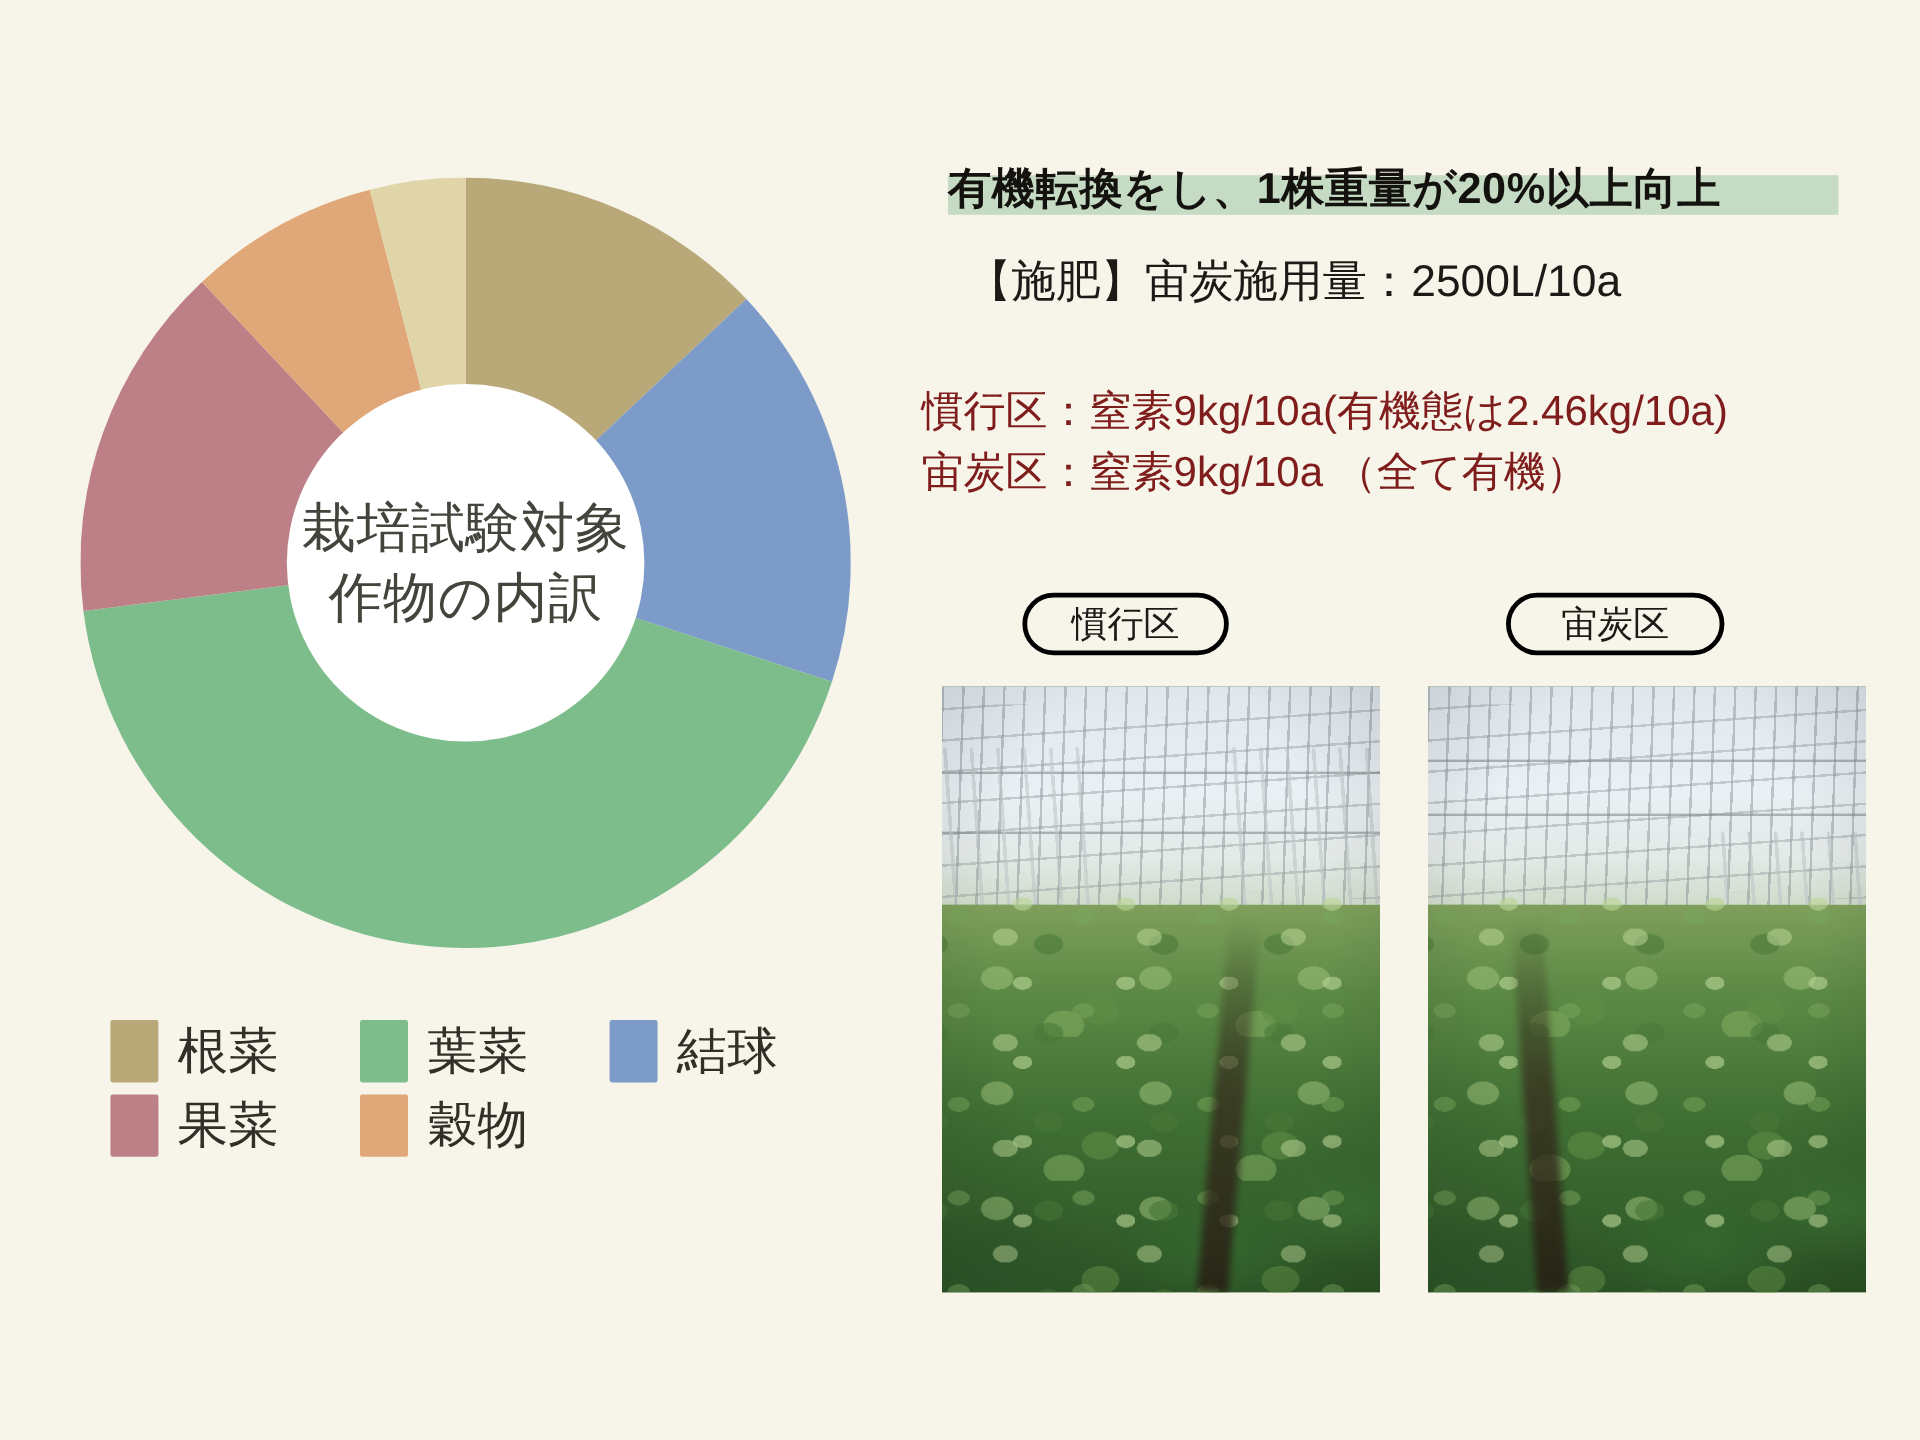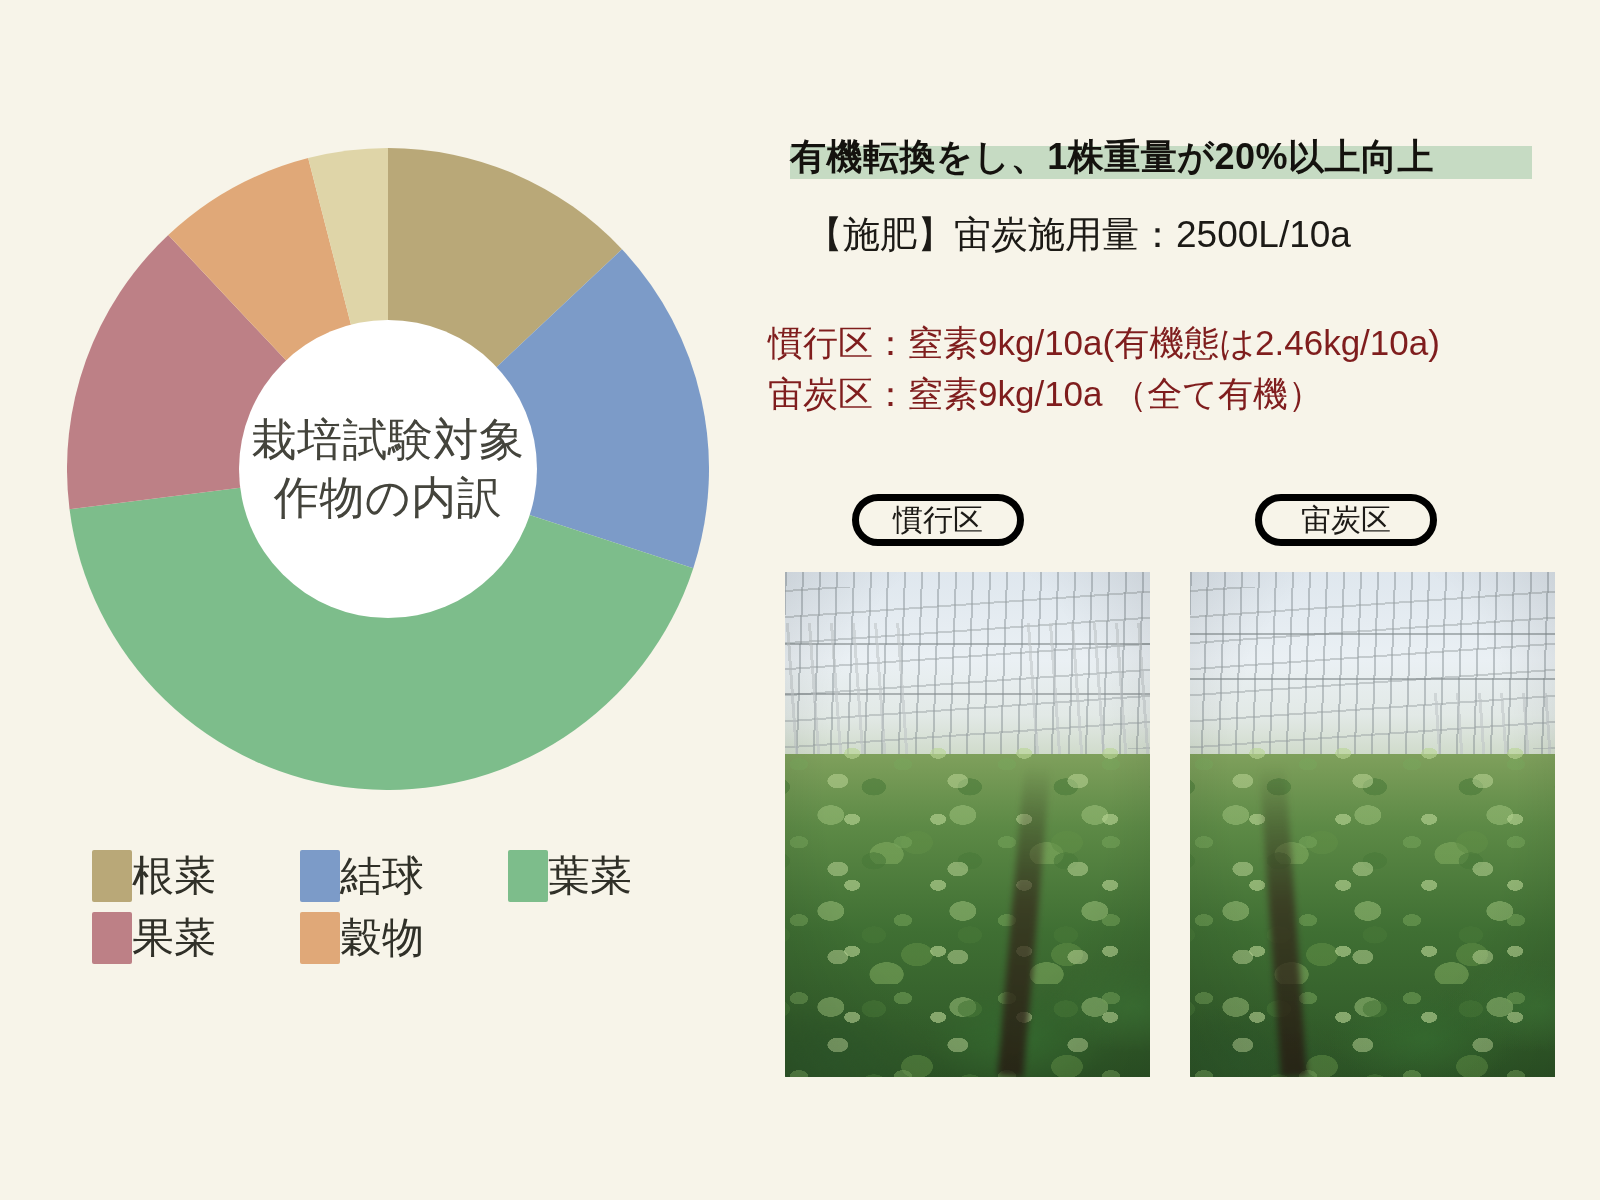--- a/index.html
+++ b/index.html
@@ -55,20 +55,21 @@
     top: 845px;
     width: 610px;
     display: grid;
     grid-template-columns: 208px 208px 200px;
     grid-auto-rows: 62px;
     row-gap: 0px;
   }
   .legend-item {
     display: flex;
     align-items: center;
+    gap: 16px;
   }
   .legend-swatch {
     width: 40px;
     height: 52px;
     flex: 0 0 40px;
     border-radius: 2px;
   }
   .legend-label {
     font-size: 42px;
     color: #303028;
@@ -124,21 +125,21 @@
     white-space: nowrap;
   }
 
   
   .pill {
     position: absolute;
     display: flex;
     align-items: center;
     justify-content: center;
     height: 52px;
-    border: 7px solid #000000;
+    border: 4px solid #000000;
     border-radius: 28px;
     background: transparent;
     font-size: 30px;
     color: #1c1a16;
     box-sizing: border-box;
   }
   #pill-left  { left: 112px; top: 494px; width: 172px; }
   #pill-right { left: 515px; top: 494px; width: 182px; }
 
   
@@ -239,26 +240,26 @@
       <div>作物の内訳</div>
     </div>
   </div>
 
   <div id="legend">
     <div class="legend-item">
       <span class="legend-swatch" style="background: rgb(185, 168, 120);"></span>
       <span class="legend-label">根菜</span>
     </div>
     <div class="legend-item">
+      <span class="legend-swatch" style="background: rgb(125, 189, 139);"></span>
+      <span class="legend-label">葉菜</span>
+    </div>
+    <div class="legend-item">
       <span class="legend-swatch" style="background: rgb(124, 155, 200);"></span>
       <span class="legend-label">結球</span>
-    </div>
-    <div class="legend-item">
-      <span class="legend-swatch" style="background: rgb(125, 189, 139);"></span>
-      <span class="legend-label">葉菜</span>
     </div>
     <div class="legend-item">
       <span class="legend-swatch" style="background: rgb(189, 128, 134);"></span>
       <span class="legend-label">果菜</span>
     </div>
     <div class="legend-item">
       <span class="legend-swatch" style="background: rgb(224, 168, 120);"></span>
       <span class="legend-label">穀物</span>
     </div>
   </div>

